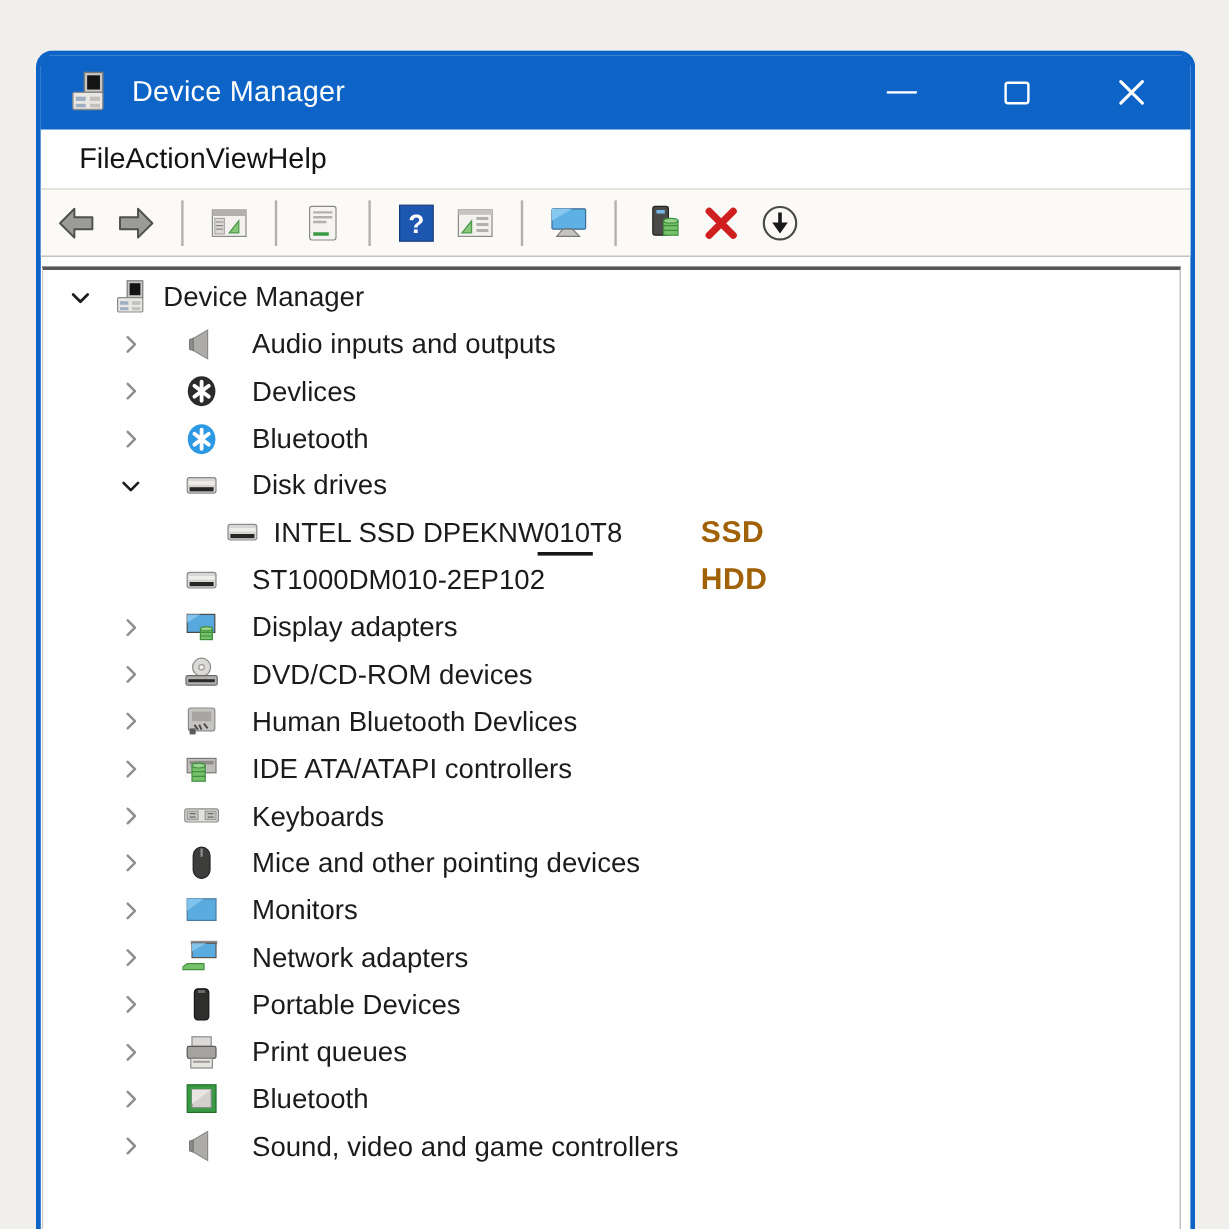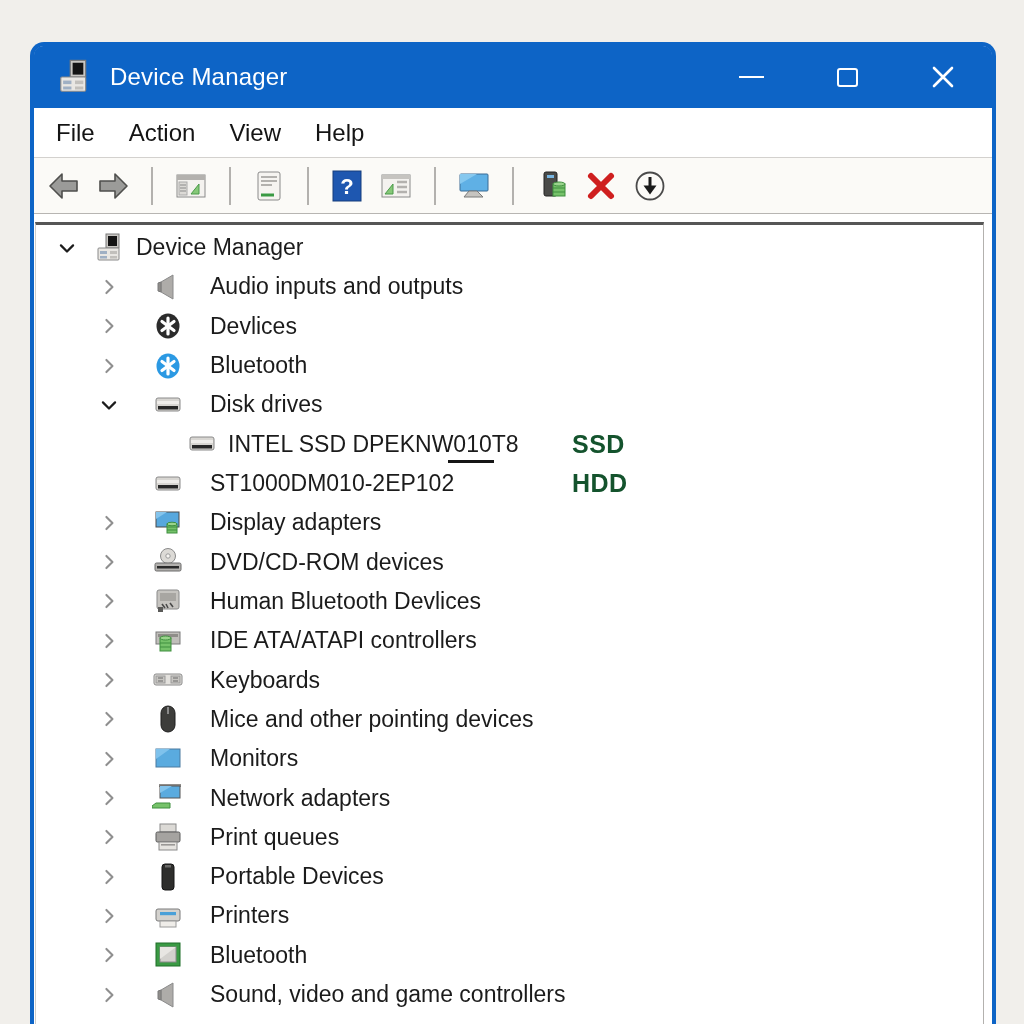--- a/index.html
+++ b/index.html
@@ -15,21 +15,21 @@
     display:flex;align-items:center;}
   .titlebar .appicon{width:38px;height:38px;margin-left:22px;flex:none;}
   .titlebar .title{color:#ffffff;font-size:24px;margin-left:16px;letter-spacing:.2px;}
   .controls{position:absolute;right:36px;top:0;height:100%;display:flex;align-items:center;gap:70px;}
   .ctl{display:flex;align-items:center;justify-content:center;width:26px;height:26px;cursor:default;}
   .ctl-min i{display:block;width:25px;height:2.6px;background:#fff;}
   .ctl-max i{display:block;width:21px;height:19px;border:2.6px solid #fff;border-radius:3px;}
 
   
   .menubar{height:49px;background:#ffffff;display:flex;align-items:center;
-    padding-left:22px;gap:34px;font-size:24px;color:#141414;}
+    padding-left:32px;font-size:24px;color:#141414;}
   .menubar span{cursor:default;}
 
   
   .toolbar{height:57px;background:#fbfaf7;border-top:1px solid #d3d1ce;
     border-bottom:1px solid #b7b5b2;display:flex;align-items:center;padding-left:12px;gap:13px;}
   .tbtn{width:36px;height:36px;display:flex;align-items:center;justify-content:center;}
   .tbtn svg{width:34px;height:34px;display:block;}
   .tsep{width:2px;height:38px;background:#b3b1ae;margin:0 7px;flex:none;}
 
   
@@ -38,21 +38,21 @@
     padding-top:3px;overflow:hidden;}
   .row{position:relative;height:39.32px;display:flex;align-items:center;
     font-size:23px;color:#1b1b1b;white-space:nowrap;}
   .row.lvl0{padding-left:16px;}
   .row.lvl1{padding-left:58px;gap:16px;}
   .row.lvl2{padding-left:108px;}
   .chev{width:30px;height:30px;flex:none;display:flex;align-items:center;justify-content:center;margin-right:12px;}
   .chev svg{width:26px;height:26px;display:block;}
   .ticon{width:32px;height:32px;flex:none;margin-right:10px;display:flex;align-items:center;justify-content:center;}
   .ticon svg{width:32px;height:32px;display:block;}
-  .badge{position:absolute;left:536px;font-weight:bold;font-size:25px;color:#14532d;letter-spacing:.5px;}
+  .badge{position:absolute;left:548px;font-weight:bold;font-size:25px;color:#a16207;letter-spacing:.5px;}
   .art-underline{position:absolute;left:412px;bottom:1px;width:46px;height:2.6px;background:#161616;}
 </style>
 </head>
 <body>
 
 <div class="window">
 
   <div class="titlebar">
     <span class="appicon" id="appicon"><svg viewBox="0 0 32 32">
           <rect x="12" y="2" width="13" height="14" fill="#c9c7c3" stroke="#7a7a7a"></rect>
@@ -431,65 +431,50 @@
         <span class="tlabel">Network adapters</span>
       </div>
       <div class="row lvl1">
         <span class="chev">
           <svg viewBox="0 0 30 30">
             <polyline points="12,8 19,15 12,22" fill="none" stroke="#8f8f8f" stroke-width="2.4" stroke-linecap="round" stroke-linejoin="round"></polyline>
           </svg>
         </span>
         <span class="ticon">
           <svg viewBox="0 0 32 32">
+            <rect x="10" y="3" width="12" height="26" rx="3" fill="#2e2e2c" stroke="#141414"></rect>
+            <rect x="13" y="4" width="6" height="2.5" fill="#6a6a68"></rect>
+          </svg>
+        </span>
+        <span class="tlabel">Portable Devices</span>
+      </div>
+      <div class="row lvl1">
+        <span class="chev">
+          <svg viewBox="0 0 30 30">
+            <polyline points="12,8 19,15 12,22" fill="none" stroke="#8f8f8f" stroke-width="2.4" stroke-linecap="round" stroke-linejoin="round"></polyline>
+          </svg>
+        </span>
+        <span class="ticon">
+          <svg viewBox="0 0 32 32">
             <rect x="8" y="3" width="16" height="8" fill="#dcdad6" stroke="#8a8a8a"></rect>
             <rect x="4" y="11" width="24" height="10" rx="1.5" fill="#a5a3a0" stroke="#5a5a5a"></rect>
             <rect x="7" y="21" width="18" height="8" fill="#e6e4e0" stroke="#8a8a8a"></rect>
             <rect x="9" y="23" width="14" height="1.6" fill="#9a9896"></rect>
           </svg>
         </span>
         <span class="tlabel">Print queues</span>
       </div>
       <div class="row lvl1">
         <span class="chev">
           <svg viewBox="0 0 30 30">
             <polyline points="12,8 19,15 12,22" fill="none" stroke="#8f8f8f" stroke-width="2.4" stroke-linecap="round" stroke-linejoin="round"></polyline>
           </svg>
         </span>
         <span class="ticon">
           <svg viewBox="0 0 32 32">
-            <rect x="10" y="3" width="12" height="26" rx="3" fill="#2e2e2c" stroke="#141414"></rect>
-            <rect x="13" y="4" width="6" height="2.5" fill="#6a6a68"></rect>
-          </svg>
-        </span>
-        <span class="tlabel">Portable Devices</span>
-      </div>
-      <div class="row lvl1">
-        <span class="chev">
-          <svg viewBox="0 0 30 30">
-            <polyline points="12,8 19,15 12,22" fill="none" stroke="#8f8f8f" stroke-width="2.4" stroke-linecap="round" stroke-linejoin="round"></polyline>
-          </svg>
-        </span>
-        <span class="ticon">
-          <svg viewBox="0 0 32 32">
-            <rect x="4" y="9" width="24" height="12" rx="2" fill="#d4d2ce" stroke="#7a7a7a"></rect>
-            <rect x="8" y="12" width="16" height="3.2" fill="#4aa0d8"></rect>
-            <rect x="8" y="21" width="16" height="6" fill="#efede9" stroke="#9a9a9a"></rect>
-          </svg>
-        </span>
-        <span class="tlabel">Printers</span>
-      </div>
-      <div class="row lvl1">
-        <span class="chev">
-          <svg viewBox="0 0 30 30">
-            <polyline points="12,8 19,15 12,22" fill="none" stroke="#8f8f8f" stroke-width="2.4" stroke-linecap="round" stroke-linejoin="round"></polyline>
-          </svg>
-        </span>
-        <span class="ticon">
-          <svg viewBox="0 0 32 32">
             <rect x="4" y="4" width="24" height="23" fill="#3a9a44" stroke="#1f6f28"></rect>
             <rect x="8" y="8" width="16" height="15" fill="#d3d1cd" stroke="#8a8a8a"></rect>
             <polygon points="8,8 24,8 8,20" fill="#e8e6e2"></polygon>
           </svg>
         </span>
         <span class="tlabel">Bluetooth</span>
       </div>
       <div class="row lvl1">
         <span class="chev">
           <svg viewBox="0 0 30 30">

